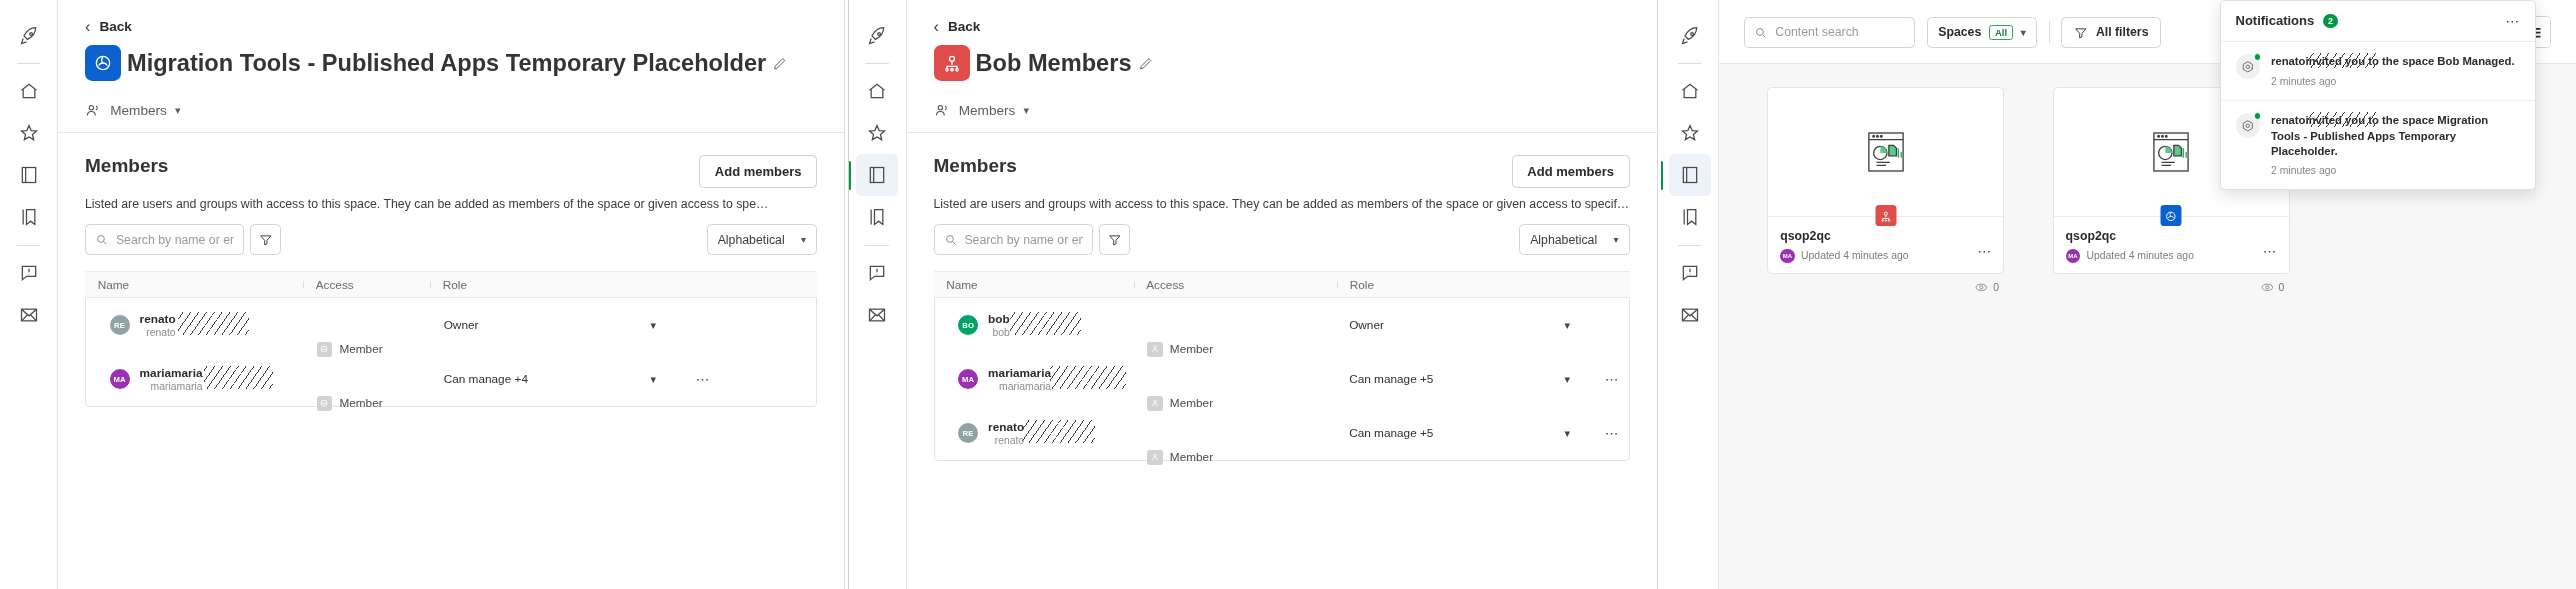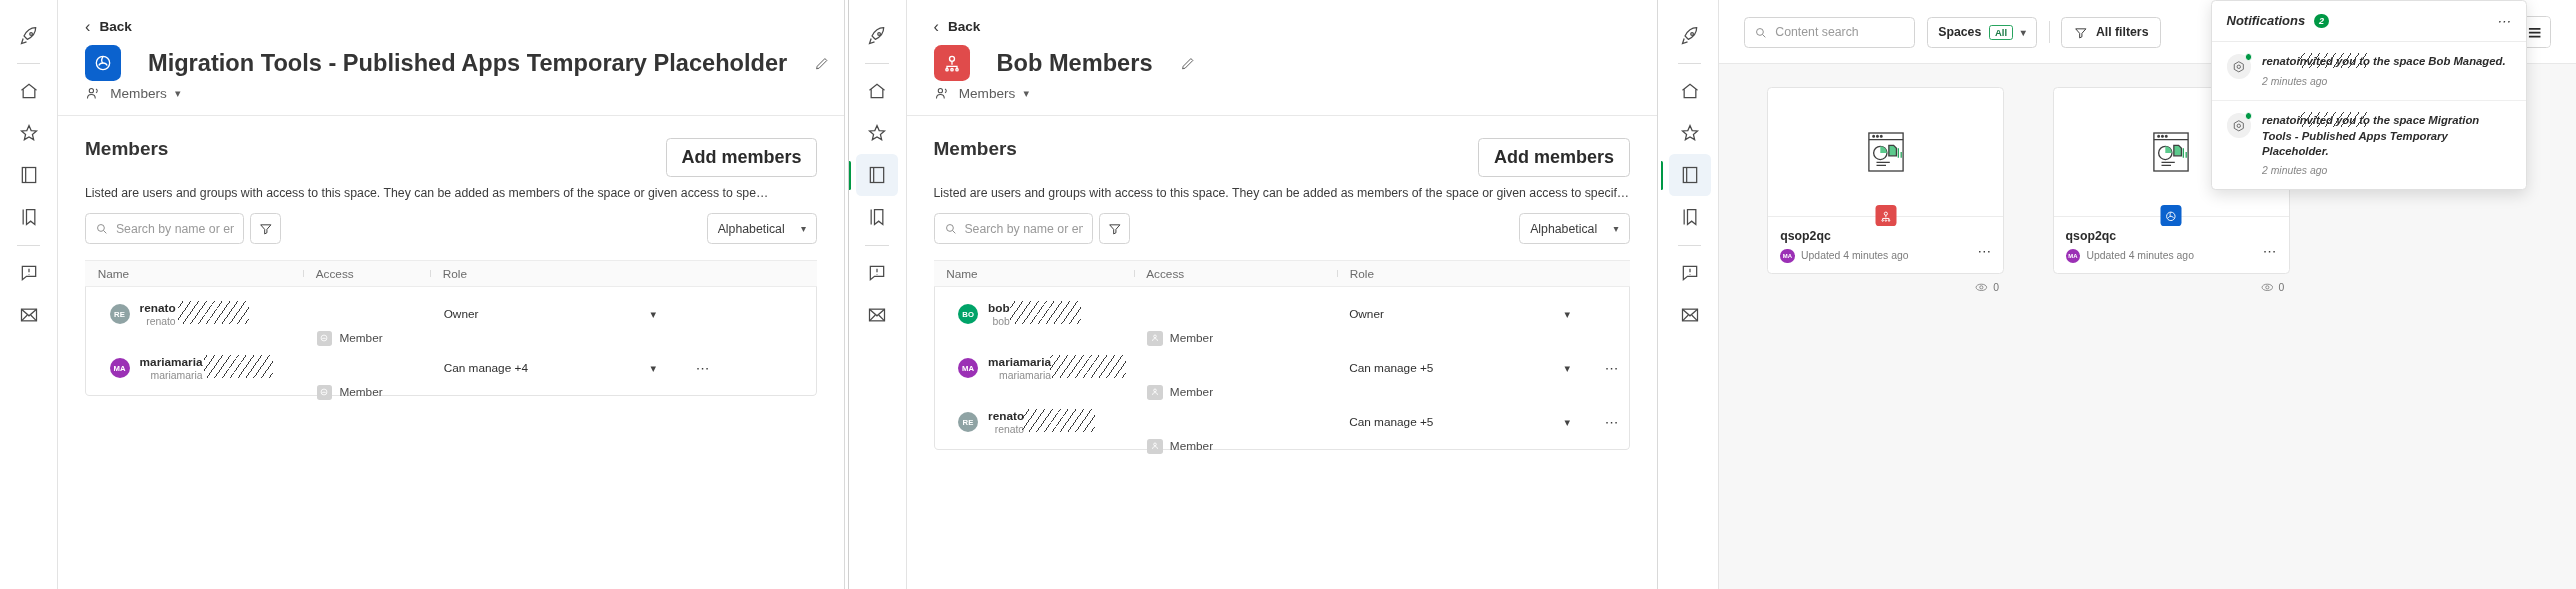--- a/index.html
+++ b/index.html
@@ -34,42 +34,42 @@
   }
   .rail-icon svg { width: 20px; height: 20px; }
   .rail-div { width: 23.6px; height: 0.9px; background: #dcdcdc; margin: 6.4px 0; }
 
   
   .space-body { flex: 1; display: flex; flex-direction: column; min-width: 0; }
   .space-head { padding: 18px 27px 12.7px 27px; border-bottom: 0.9px solid #e8e8e8; background: #fff; }
   .back-row { display: flex; align-items: center; gap: 9px; cursor: pointer; margin-bottom: 11px; }
   .back-row .chev { color: #404040; font-size: 16.3px; line-height: 1; font-weight: 400; }
   .back-row .lbl { font-size: 13.6px; font-weight: 700; color: #2b2b2b; }
-  .title-row { display: flex; align-items: center; gap: 27px; margin-bottom: 4px; }
+  .title-row { display: flex; align-items: center; gap: 6px; margin-bottom: 21px; }
   .space-avatar {
     width: 36px; height: 36px; border-radius: 7.3px; flex: none;
     display: flex; align-items: center; justify-content: center; color: #fff;
   }
   .space-avatar svg { width: 20px; height: 20px; }
   .space-title { font-size: 23.6px; font-weight: 700; color: #343434; white-space: nowrap; }
   .edit-icon { color: #5a5a5a; display: flex; align-items: center; cursor: pointer; }
   .edit-icon svg { width: 15.4px; height: 15.4px; }
   .tab-row { display: flex; align-items: center; gap: 8.2px; cursor: pointer; }
   .tab-row .ic { color: #4f4f4f; display: flex; }
   .tab-row .ic svg { width: 17px; height: 17px; }
   .tab-row .lbl { font-size: 13.6px; color: #5c5c5c; }
   .tab-row .dn { color: #5c5c5c; font-size: 11px; }
 
   
   .members-sec { padding: 22px 27px 0 27px; flex: 1; display: flex; flex-direction: column; min-height: 0; }
   .sec-head { display: flex; align-items: flex-start; justify-content: space-between; }
   .sec-title { font-size: 19px; font-weight: 700; color: #343434; }
   .btn {
     border: 0.9px solid #d0d0d0; background: #fff; border-radius: 4.5px;
-    font-size: 18px; font-weight: 700; color: #2b2b2b; padding: 8.2px 14.5px; cursor: pointer;
+    font-size: 13px; font-weight: 700; color: #2b2b2b; padding: 8.2px 14.5px; cursor: pointer;
     white-space: nowrap; font-family: inherit; margin-left: 34px;
   }
   .sec-desc { font-size: 12.3px; color: #3c3c3c; margin-top: 9px; white-space: nowrap;
               overflow: hidden; text-overflow: ellipsis; }
   .tools-row { display: flex; align-items: center; justify-content: space-between; margin-top: 12.7px; }
   .search-wrap { display: flex; align-items: center; gap: 6.4px; }
   .search-box {
     display: flex; align-items: center; gap: 7.3px;
     border: 0.9px solid #d4d4d4; border-radius: 4.5px; height: 31px; padding: 0 9px; width: 159px;
     background: #fff;
@@ -173,23 +173,23 @@
                   font-size: 5.9px; font-weight: 700; display: flex; align-items: center; justify-content: center; }
   .card-sub .tx { font-size: 10.4px; color: #7c7c7c; }
   .card-dots { position: absolute; right: 11px; bottom: 14.5px; color: #3a3a3a; font-size: 13.6px;
                letter-spacing: 1.4px; cursor: pointer; }
   .card-foot { display: flex; justify-content: flex-end; align-items: center; gap: 5.4px;
                padding: 7.3px 5.4px 0 0; color: #757575; font-size: 10.4px; }
   .card-foot svg { width: 12.7px; height: 12.7px; }
 
   
   .notif {
-    position: absolute; top: 0; right: 49px; width: 316px;
+    position: absolute; top: 0; right: 40px; width: 316px;
     background: #fff; border: 0.9px solid #e0e0e0; border-radius: 4.5px;
-    box-shadow: 0 4.5px 14.5px rgba(0,0,0,.13); z-index: 20; font-style: italic;
+    box-shadow: 0 4.5px 14.5px rgba(0,0,0,.13); z-index: 20;
   }
   .notif-head { display: flex; align-items: center; padding: 11.8px 14.5px; border-bottom: 0.9px solid #ececec; }
   .notif-title { font-size: 13px; font-weight: 700; color: #2b2b2b; }
   .notif-count {
     margin-left: 9px; width: 14.5px; height: 14.5px; border-radius: 50%; background: #009845; color: #fff;
     font-size: 9px; font-weight: 700; display: flex; align-items: center; justify-content: center;
   }
   .notif-dots { margin-left: auto; color: #3a3a3a; font-size: 13.6px; letter-spacing: 1.4px; cursor: pointer; }
   .notif-item { display: flex; gap: 11px; padding: 12.7px 14.5px; border-bottom: 0.9px solid #efefef; cursor: pointer; }
   .notif-ic { position: relative; flex: none; }

